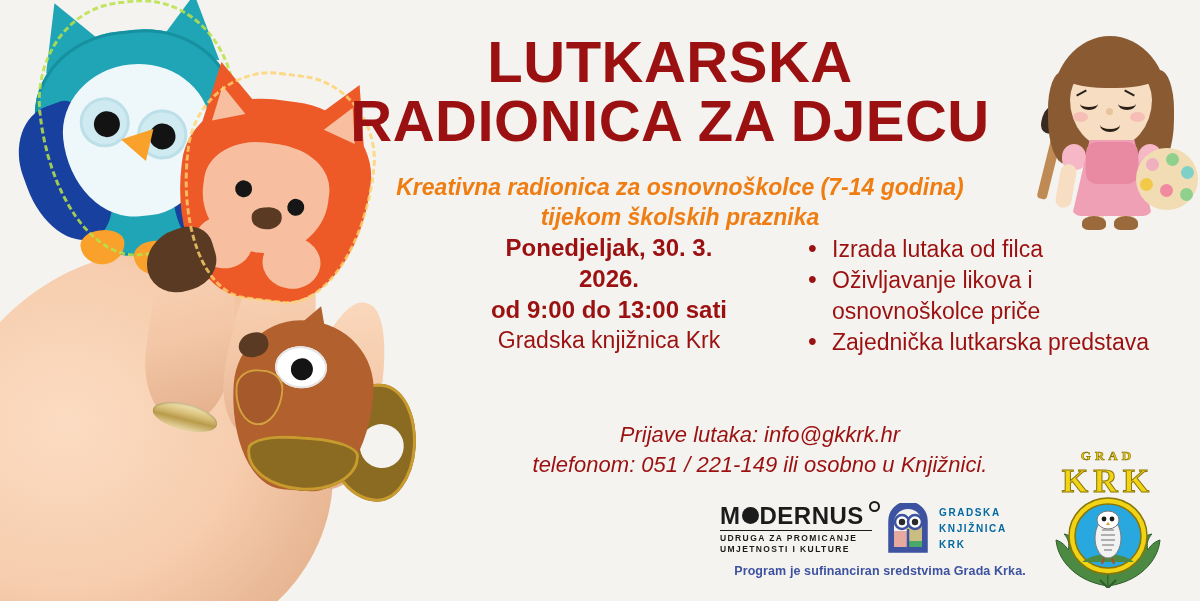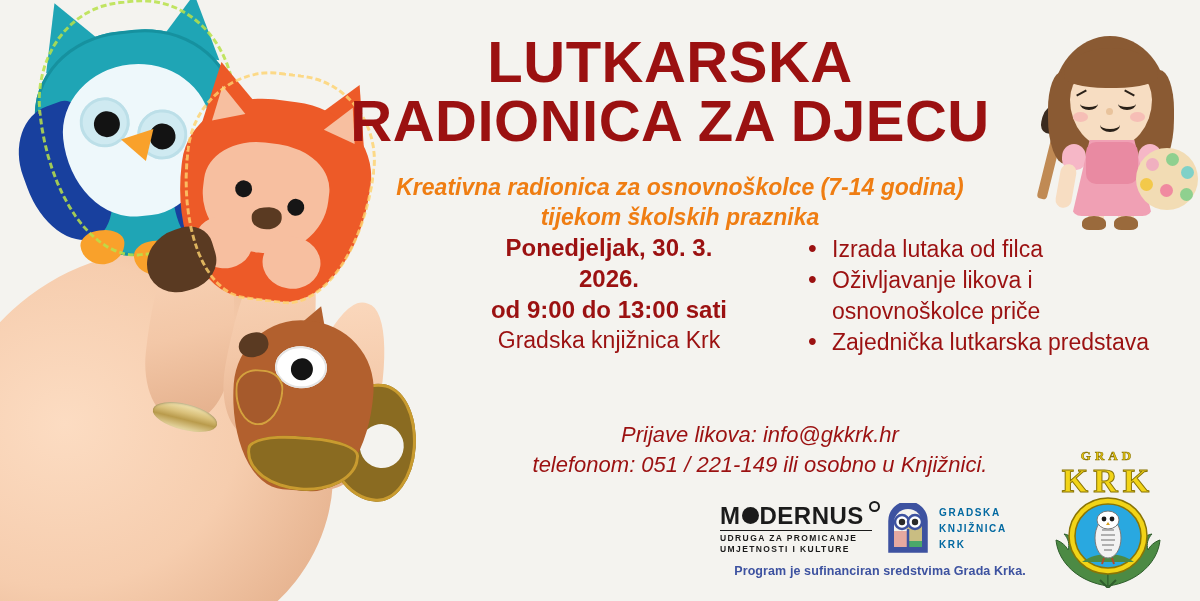--- a/index.html
+++ b/index.html
@@ -324,21 +324,21 @@
     <div class="col-right">
       <ul>
         <li>Izrada lutaka od filca</li>
         <li>Oživljavanje likova i osnovnoškolce priče</li>
         <li>Zajednička lutkarska predstava</li>
       </ul>
     </div>
   </div>
 
   <div class="contact">
-    <div>Prijave likova: info@gkkrk.hr</div>
+    <div>Prijave lutaka: info@gkkrk.hr</div>
     <div>telefonom: 051 / 221-149 ili osobno u Knjižnici.</div>
   </div>
 
   <div class="logos">
     <div class="modernus">
       <div class="mod-word">
         <span>M</span>
         <span class="mod-o"></span>
         <span>DERNUS</span>
         <span class="mod-reg"></span>

